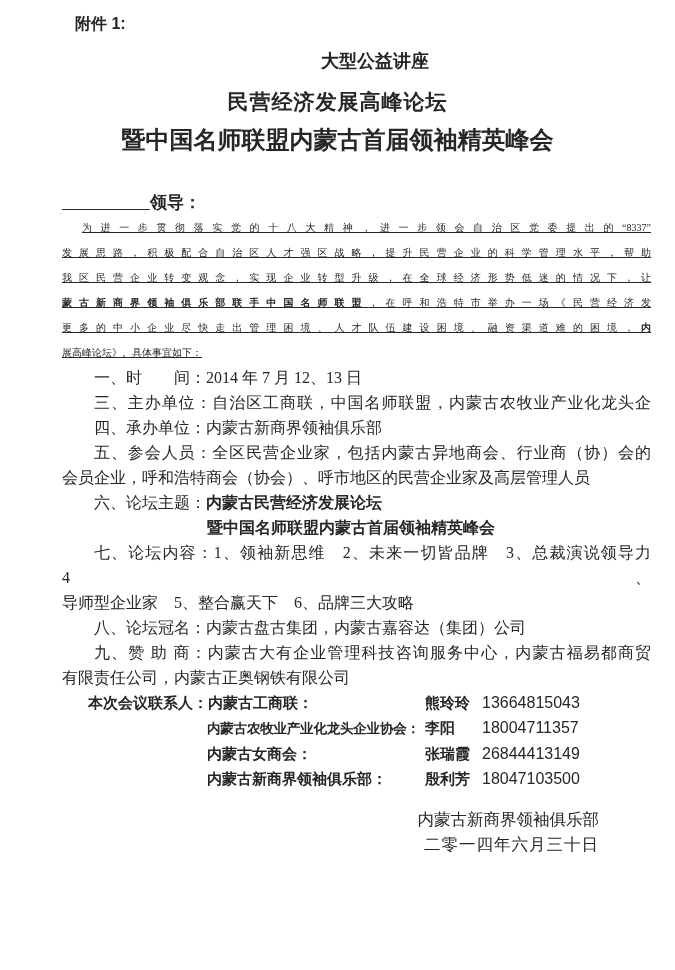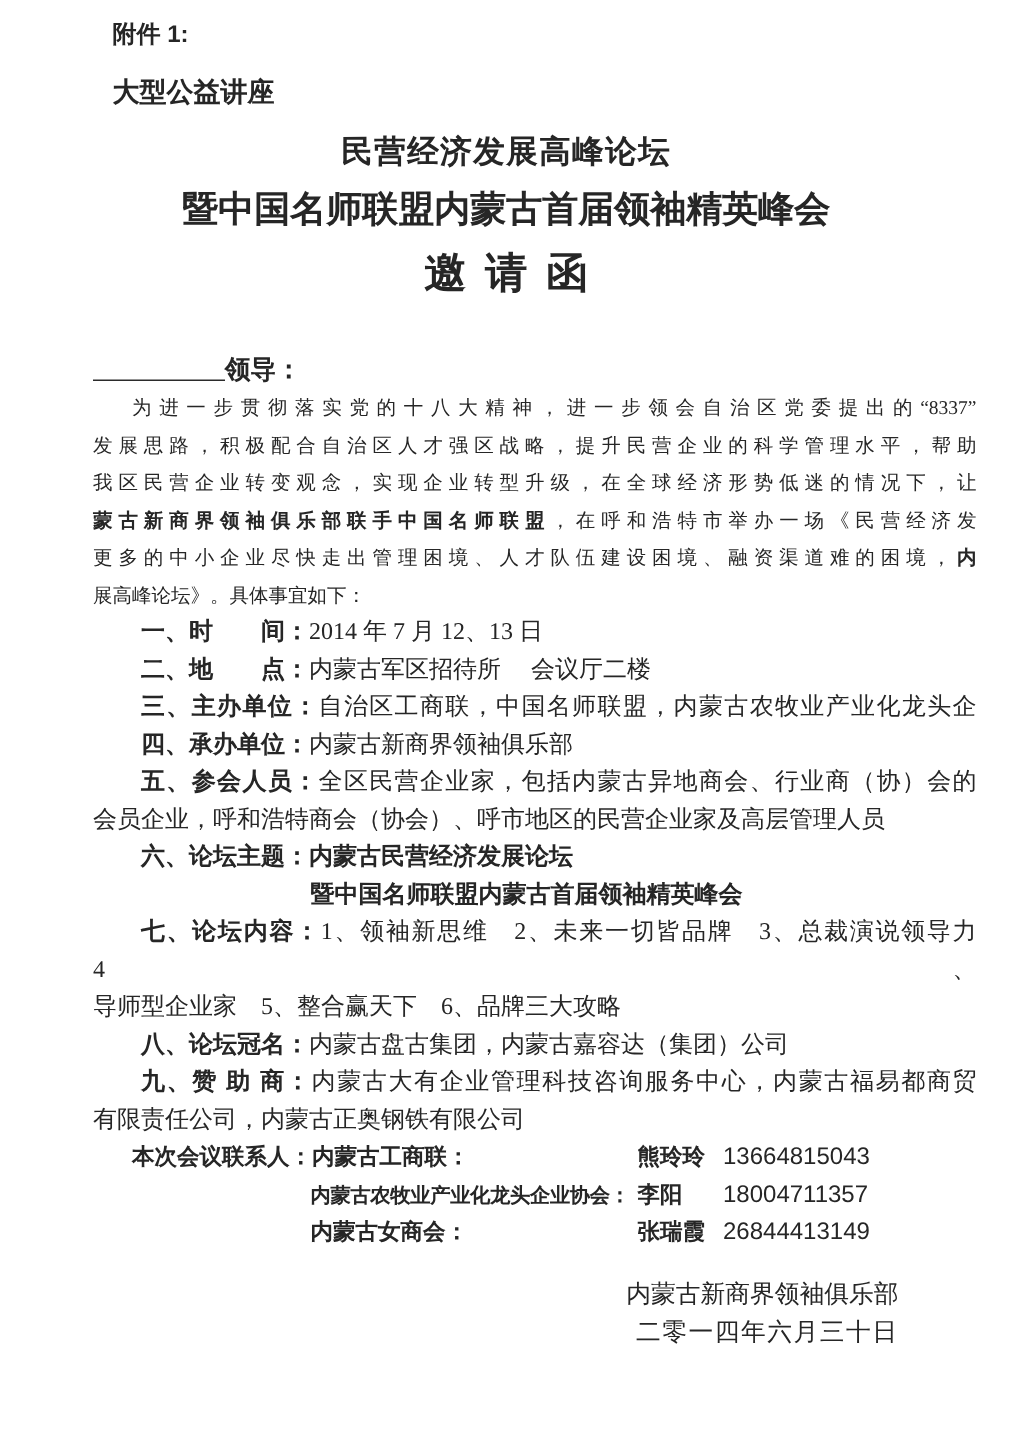--- a/index.html
+++ b/index.html
@@ -7,45 +7,45 @@
     width:675px;height:970px;background:#ffffff;overflow:hidden;
     font-family:"Liberation Serif","DejaVu Serif",serif;
     color:#262626;
   }
   .page{width:675px;height:928px;padding:14px 0 0 0;box-sizing:border-box;}
 
   
   .attachment{margin-left:75px;font-family:"Liberation Sans","DejaVu Sans",sans-serif;
     font-weight:bold;font-size:16px;line-height:20px;}
   .lecture{margin:16px 0 0 75px;font-family:"Liberation Sans","DejaVu Sans",sans-serif;
-    font-weight:bold;font-size:18px;line-height:22px;}
+    font-weight:bold;font-size:18px;line-height:22px;text-align:center;}
   .title{margin-top:10px;text-align:center;font-family:"Liberation Sans","DejaVu Sans",sans-serif;
     font-weight:bold;font-size:21px;line-height:40px;letter-spacing:1px;}
   .subtitle{margin-top:2px;text-align:center;font-family:"Liberation Sans","DejaVu Sans",sans-serif;
     font-weight:bold;font-size:24px;line-height:32px;}
   .doctype{margin-top:8px;text-align:center;font-family:"Liberation Sans","DejaVu Sans",sans-serif;
     font-weight:bold;font-size:28px;line-height:36px;letter-spacing:0.45em;text-indent:0.45em;}
 
   
   .content{padding-left:62px;padding-right:24px;}
   .salutation{margin-top:34px;font-size:17px;line-height:25px;}
   .salutation .blank{display:inline-block;width:88px;border-bottom:1.5px solid #2b2b2b;height:18px;vertical-align:-2px;}
   .salutation b{font-family:"Liberation Sans","DejaVu Sans",sans-serif;font-weight:bold;}
 
-  .para{font-size:13px;}
+  .para{font-size:10px;text-decoration:underline;}
   .pline{line-height:25px;text-align:justify;}
   .pline.fill{text-align-last:justify;}
   .pline.indent{text-indent:2em;}
   .pline b{font-family:"Liberation Sans","DejaVu Sans",sans-serif;font-weight:bold;}
 
   .items{font-size:16px;}
   .item-line{line-height:25px;text-align:justify;}
   .item-line.first{text-indent:2em;}
   .item-line.fill{text-align-last:justify;}
-  .item-line b.lbl{font-family:"Liberation Sans","DejaVu Sans",sans-serif;font-weight:bold;}
+  .item-line b.lbl{font-family:"Liberation Sans","DejaVu Sans",sans-serif;font-weight:normal;}
   .item-line b.cbold{font-family:"Liberation Sans","DejaVu Sans",sans-serif;font-weight:bold;}
   .item-line.theme2{margin-left:145px;}
 
   
   .contacts{font-size:15px;font-family:"Liberation Sans","DejaVu Sans",sans-serif;}
   .contact-row{position:relative;line-height:25px;font-weight:bold;}
   .contact-row .heading{margin-left:26px;}
   .contact-row .org.indented{margin-left:145px;display:inline-block;}
   .contact-row .org.condensed{font-size:13.5px;letter-spacing:-0.2px;}
   .contact-row .name{position:absolute;left:363px;top:0;font-weight:bold;}
@@ -59,21 +59,20 @@
 </style>
 </head>
 <body>
 
 <div class="page">
 
   <div class="attachment">附件 1:</div>
   <div class="lecture">大型公益讲座</div>
   <div class="title">民营经济发展高峰论坛</div>
   <div class="subtitle">暨中国名师联盟内蒙古首届领袖精英峰会</div>
-  <div class="doctype">邀请函</div>
 
   <div class="content">
 
     <div class="salutation">
       <span class="blank"></span><b>领导：</b>
     </div>
 
     <div class="para">
       <div class="pline indent fill"><span>为进一步贯彻落实党的十八大精神，进一步领会自治区党委提出的“8337”</span></div>
       <div class="pline fill"><span>发展思路，积极配合自治区人才强区战略，提升民营企业的科学管理水平，帮助</span></div>
@@ -82,23 +81,20 @@
       <div class="pline fill"><span>更多的中小企业尽快走出管理困境、人才队伍建设困境、融资渠道难的困境，</span><b>内</b></div>
       <div class="pline"><span>展高峰论坛》。具体事宜如下：</span></div>
     </div>
 
     <div class="items">
 
       <div class="item-line first">
         <b class="lbl">一、时　　间：</b><span>2014 年 7 月 12、13 日</span>
       </div>
 
-      <div class="item-line first">
-        <b class="lbl">二、地　　点：</b><span>内蒙古军区招待所　 会议厅二楼</span>
-      </div>
 
       <div>
         <div class="item-line first fill"><b class="lbl">三、主办单位：</b><span>自治区工商联，中国名师联盟，内蒙古农牧业产业化龙头企</span></div>
       </div>
 
       <div class="item-line first">
         <b class="lbl">四、承办单位：</b><span>内蒙古新商界领袖俱乐部</span>
       </div>
 
       <div>
@@ -137,20 +133,25 @@
       <div class="contact-row">
         <span class="org indented condensed">内蒙古农牧业产业化龙头企业协会：</span>
         <span class="name">李阳</span>
         <span class="phone">18004711357</span>
       </div>
       <div class="contact-row">
         <span class="org indented">内蒙古女商会：</span>
         <span class="name">张瑞霞</span>
         <span class="phone">26844413149</span>
       </div>
+      <div class="contact-row">
+        <span class="org indented">内蒙古新商界领袖俱乐部：</span>
+        <span class="name">殷利芳</span>
+        <span class="phone">18047103500</span>
+      </div>
     </div>
 
     <div class="signature">
       <div class="sig-org">内蒙古新商界领袖俱乐部</div>
       <div class="sig-date">二零一四年六月三十日</div>
     </div>
 
   </div>
 </div>
 

